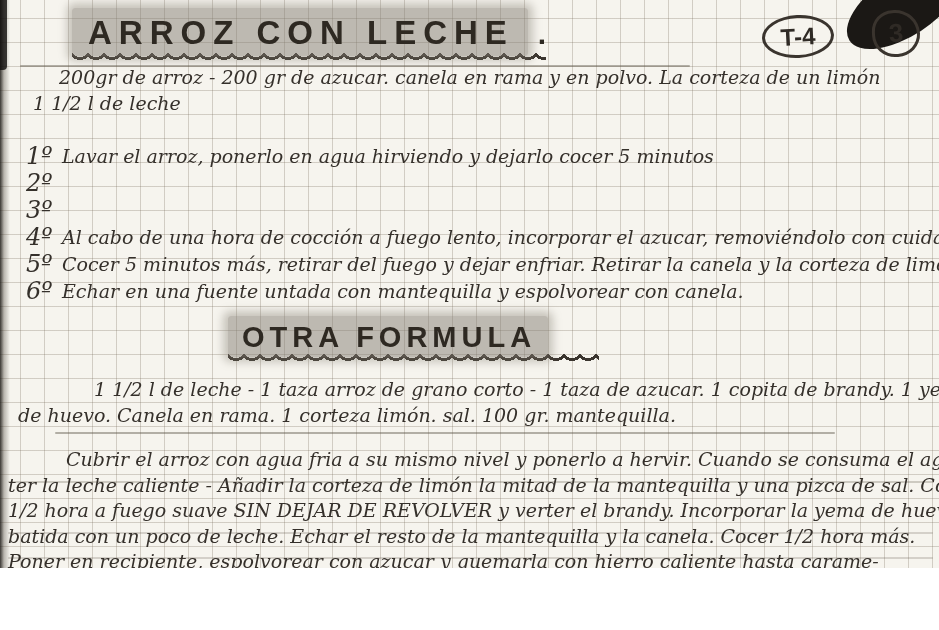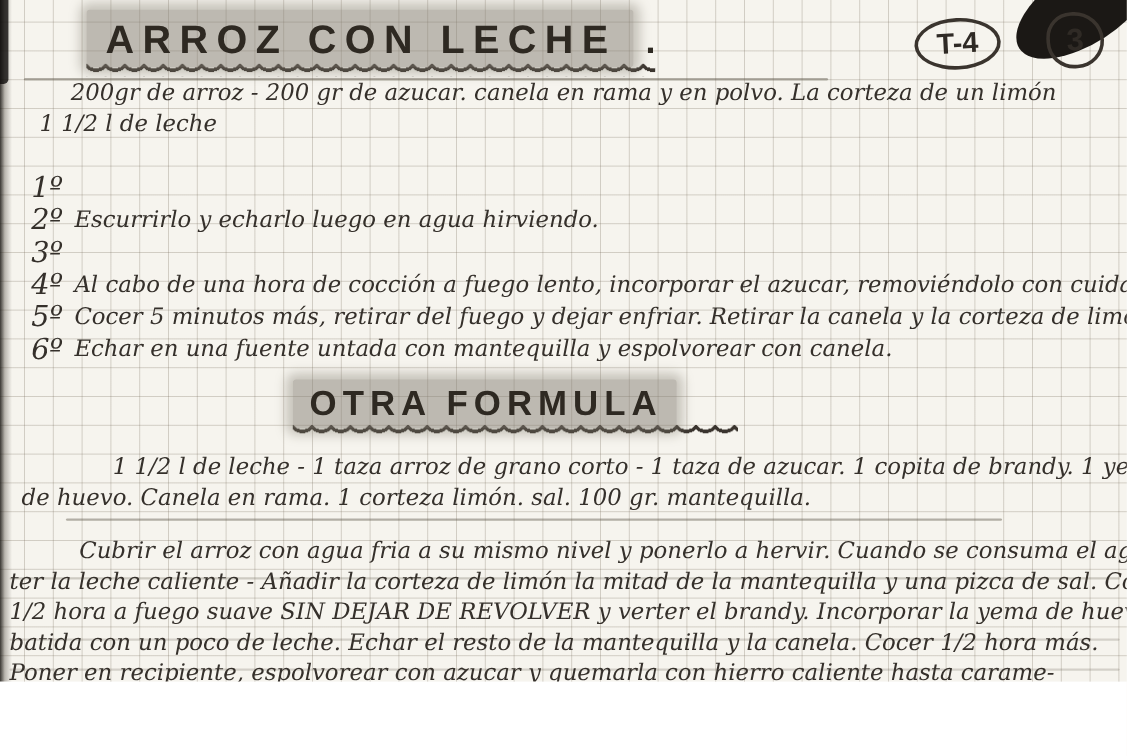--- a/index.html
+++ b/index.html
@@ -98,43 +98,43 @@
   <div class="tag tag-3">3</div>
 
   <div class="ing1 hand">
     <div class="l0">200gr de arroz  -  200 gr de azucar. canela en rama y en polvo. La corteza de un limón</div>
     <div class="l1">1 1/2 l de leche</div>
   </div>
 
   <div class="steps">
     <div class="step">
       <span class="num">1º</span>
+      <span class="txt">Lavar el arroz, ponerlo en agua hirviendo y dejarlo cocer 5 minutos</span>
     </div>
     <div class="step">
       <span class="num">2º</span>
-      <span class="txt">Escurrirlo y echarlo luego en agua hirviendo.</span>
     </div>
     <div class="step">
       <span class="num">3º</span>
     </div>
     <div class="step">
       <span class="num">4º</span>
       <span class="txt">Al cabo de una hora de cocción a fuego lento, incorporar el azucar, removiéndolo con cuidado.</span>
     </div>
     <div class="step">
       <span class="num">5º</span>
       <span class="txt">Cocer 5 minutos más, retirar del fuego y dejar enfriar. Retirar la canela y la corteza de limón</span>
     </div>
     <div class="step">
       <span class="num">6º</span>
       <span class="txt">Echar en una fuente untada con mantequilla y espolvorear con canela.</span>
     </div>
   </div>
 
-  <div class="heading-wrap subtitle" style="left:244px;top:316px;text-align:right;">
+  <div class="heading-wrap subtitle" style="left:228px;top:316px;text-align:right;">
     <span class="hl">OTRA FORMULA</span>
     <div class="wave"></div>
   </div>
 
   <div class="ing2 hand">
     <div class="l0">1 1/2 l de leche - 1 taza arroz de grano corto - 1 taza de azucar. 1 copita de brandy. 1 yema</div>
     <div class="l1">de huevo. Canela en rama. 1 corteza limón. sal. 100 gr. mantequilla.</div>
   </div>
 
   <div class="method hand">

